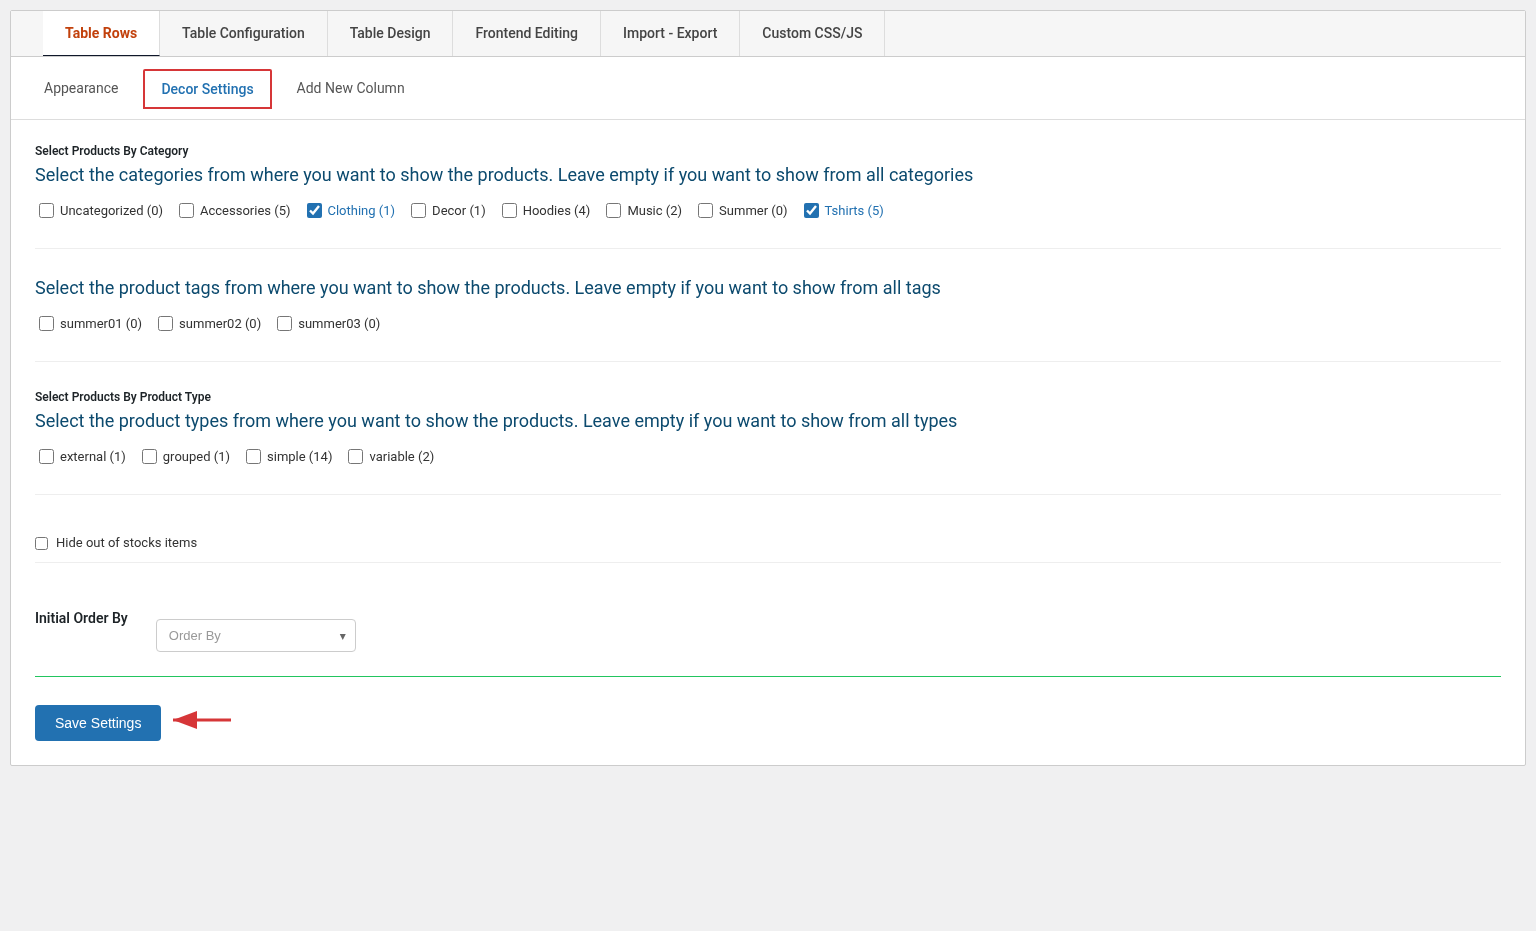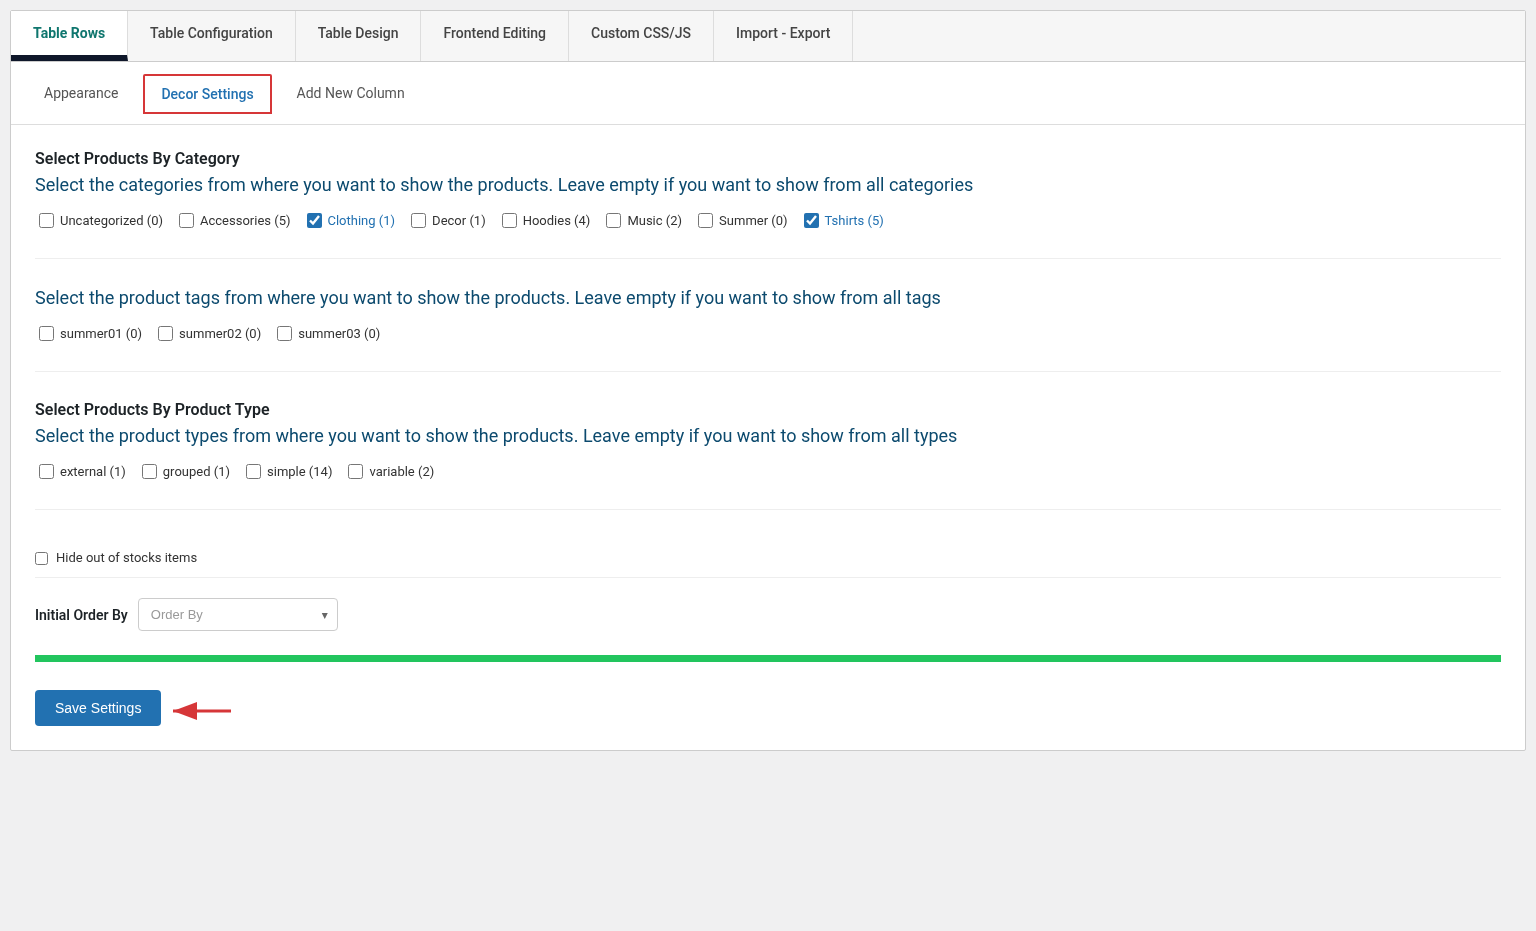--- a/index.html
+++ b/index.html
@@ -26,23 +26,24 @@
       cursor: pointer;
       font-size: 14px;
       font-weight: 500;
       color: #444;
       border-right: 1px solid #ddd;
       background: #f6f6f6;
       white-space: nowrap;
     }
     .top-tab:first-child {
       background: #fff;
-      border-bottom: 6px solid #0f172a;
-      color: #0f766e;
+      border-bottom: 1px solid #0f172a;
+      color: #c2410c;
       font-weight: 700;
+      margin-left: 32px;
     }
 
     
     .sub-tabs {
       display: flex;
       padding: 12px 16px 10px 16px;
       border-bottom: 1px solid #ddd;
       gap: 8px;
     }
     .sub-tab {
@@ -68,21 +69,21 @@
 
     
     .section {
       margin-bottom: 28px;
       padding-bottom: 28px;
       border-bottom: 1px solid #eee;
     }
     .section:last-of-type { border-bottom: none; }
 
     .section-title {
-      font-size: 16px;
+      font-size: 12px;
       font-weight: 600;
       color: #1d2327;
       margin-bottom: 6px;
     }
     .section-desc {
       font-size: 18px;
       color: #0c4a6e;
       margin-bottom: 16px;
     }
 
@@ -122,23 +123,23 @@
       gap: 8px;
       padding: 12px 0;
       border-bottom: 1px solid #eee;
       margin-bottom: 20px;
     }
 
     
     .order-by-row {
       display: flex;
       align-items: center;
-      gap: 10px;
+      gap: 28px;
       padding-bottom: 24px;
-      border-bottom: 7px solid #22c55e;
+      border-bottom: 1px solid #22c55e;
       margin-bottom: 20px;
     }
     .order-by-label {
       font-weight: 600;
       font-size: 14px;
       color: #1d2327;
       white-space: nowrap;
     }
     .order-by-select {
       border: 1px solid #ccc;
@@ -149,36 +150,37 @@
       background: #fff;
       appearance: none;
       -webkit-appearance: none;
       min-width: 200px;
       cursor: pointer;
       position: relative;
     }
     .select-wrapper {
       position: relative;
       display: inline-block;
+      margin-top: 36px;
     }
     .select-wrapper::after {
       content: "▾";
       position: absolute;
       right: 10px;
       top: 50%;
       transform: translateY(-50%);
       pointer-events: none;
       color: #666;
       font-size: 12px;
     }
 
     
     .save-area {
       display: flex;
-      align-items: flex-end;
+      align-items: flex-start;
       padding-top: 8px;
       position: relative;
     }
     .save-button {
       background: #2271b1;
       color: #fff;
       border: none;
       padding: 10px 20px;
       font-size: 14px;
       font-weight: 500;
@@ -200,22 +202,22 @@
 </head>
 <body>
 
 <div class="page-wrapper">
 
   <div class="top-tabs">
     <div class="top-tab">Table Rows</div>
     <div class="top-tab">Table Configuration</div>
     <div class="top-tab">Table Design</div>
     <div class="top-tab">Frontend Editing</div>
+    <div class="top-tab">Import - Export</div>
     <div class="top-tab">Custom CSS/JS</div>
-    <div class="top-tab">Import - Export</div>
   </div>
 
   <div class="sub-tabs">
     <div class="sub-tab">Appearance</div>
     <div class="sub-tab active">Decor Settings</div>
     <div class="sub-tab">Add New Column</div>
   </div>
 
   <div class="content">
 

